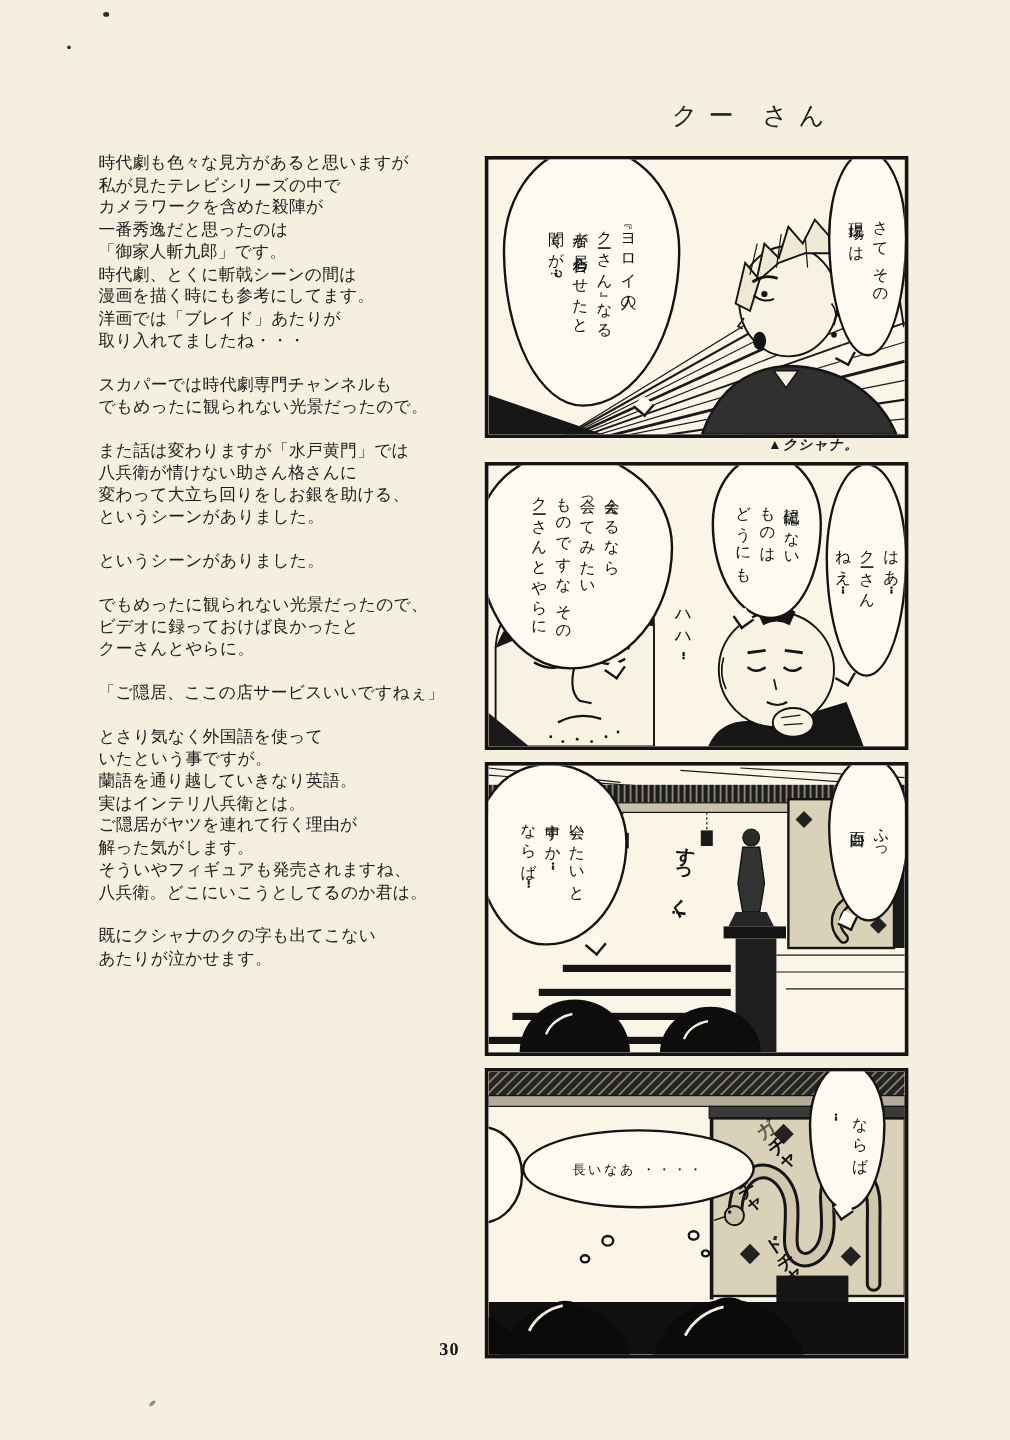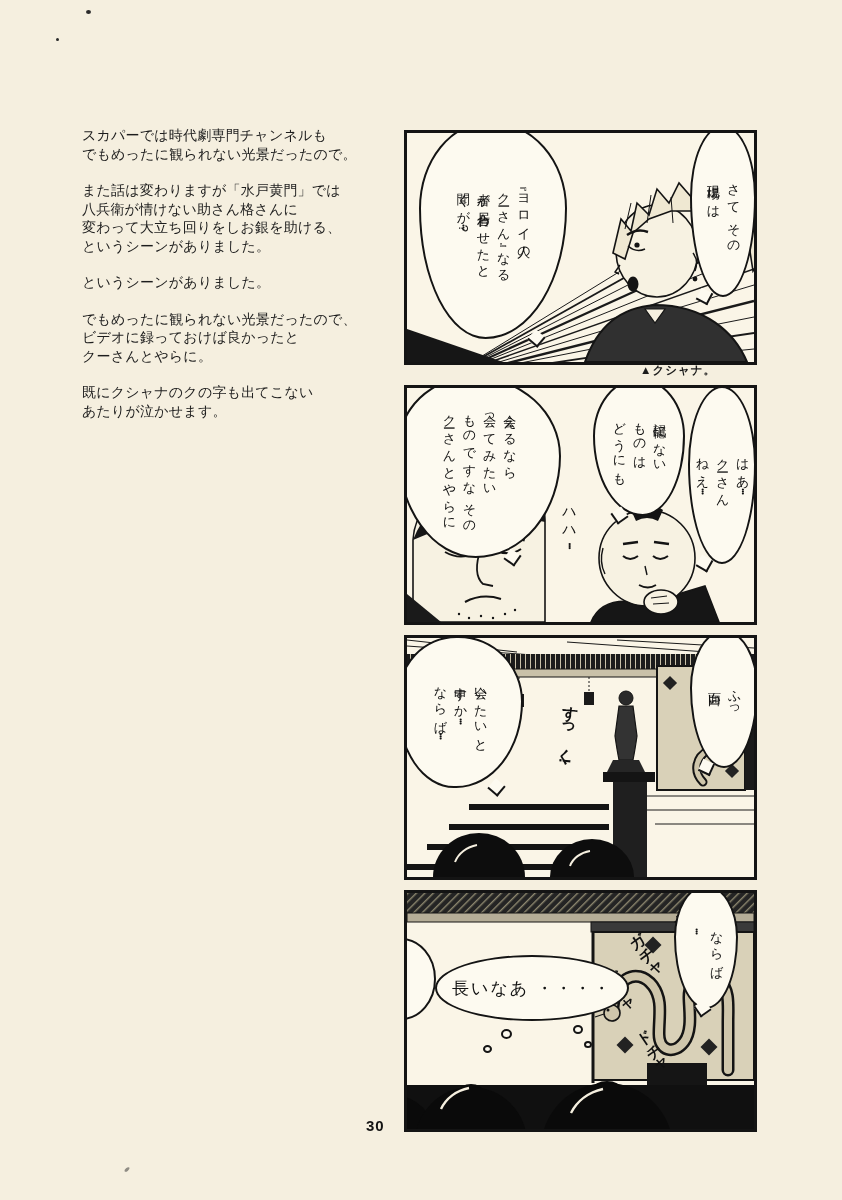--- a/index.html
+++ b/index.html
@@ -20,21 +20,21 @@
 
   
   .strip { position:absolute; left:404px; top:130px; width:353px; height:1004px; }
   .panel { position:absolute; left:0; width:353px; background:#faf5e7;
            border:3px solid #141414; overflow:hidden; }
   #panel1 { top:0;     height:235px; }
   #panel2 { top:255px; height:240px; }
   #panel3 { top:505px; height:245px; }
   #panel4 { top:760px; height:242px; }
   .panel-caption { position:absolute; top:233px; left:0; width:312px; text-align:right;
-                   font-size:11.5px; font-weight:bold; color:#1b1b1b; letter-spacing:1px; }
+                   font-size:11.5px; font-weight:bold; color:#1b1b1b; letter-spacing:1px;font-style:italic; }
 
   .art { position:absolute; inset:0; width:100%; height:100%; z-index:1; }
 
   .bubble { position:absolute; background:#fdfaf0; border:2px solid #141414;
             display:flex; align-items:center; justify-content:center; z-index:3; }
   .vtext { writing-mode:vertical-rl; text-orientation:mixed; white-space:pre-line;
            font-size:13px; line-height:1.55; letter-spacing:2px; color:#111; text-align:start; }
   .tail { position:absolute; width:13px; height:13px; background:#fdfaf0;
           border-right:2px solid #141414; border-bottom:2px solid #141414; z-index:2; }
 
@@ -67,61 +67,80 @@
   .b-p3-left .tail { right:18px; bottom:-8px; transform:rotate(40deg); }
   .b-p3-right { right:-4px; top:-8px; width:68px; height:138px;
                 border-radius:50% 50% 50% 50% / 42% 42% 58% 58%; }
   .b-p3-right .tail { left:8px; bottom:-8px; transform:rotate(25deg); }
   .sfx-stand { left:150px; top:56px; font-size:16px; transform:rotate(7deg); letter-spacing:3px; }
 
   
   .b-p4-top { right:16px; top:-8px; width:64px; height:124px;
               border-radius:50% 50% 50% 50% / 42% 42% 58% 58%; }
   .b-p4-top .tail { left:20px; bottom:-8px; transform:rotate(55deg); }
-  .thought { position:absolute; left:28px; top:62px; width:194px; height:66px;
+  .thought { position:absolute; left:28px; top:48px; width:194px; height:66px;
              background:#fdfaf0; border:2px solid #141414; border-radius:50%;
              display:flex; align-items:center; justify-content:center; z-index:3;
-             font-size:17px; letter-spacing:2px; color:#111; }
+             font-size:11px; letter-spacing:2px; color:#111; }
   .tdot { position:absolute; background:#fdfaf0; border:2px solid #141414; border-radius:50%; z-index:3; }
   .tdot1 { left:94px;  top:136px; width:11px; height:10px; }
   .tdot2 { left:76px;  top:152px; width:9px;  height:8px; }
   .tdot3 { left:166px; top:132px; width:10px; height:9px; }
   .tdot4 { left:177px; top:148px; width:8px;  height:7px; }
   .sfx-g1 { left:268px; top:6px;   font-size:16px; transform:rotate(-38deg); }
   .sfx-g2 { left:224px; top:28px;  font-size:16px; transform:rotate(-36deg); }
   .sfx-g3 { left:200px; top:66px;  font-size:15px; transform:rotate(-30deg); }
   .sfx-g4 { left:232px; top:126px; font-size:15px; transform:rotate(-34deg); }
 
   .page-number { position:absolute; left:366px; top:1117px; font-size:15px;
-                 font-weight:bold; color:#141414; letter-spacing:1px; }
+                 font-weight:bold; color:#141414; letter-spacing:1px;font-family:Liberation Serif, serif; }
 </style>
 </head>
 <body>
 
 <div class="page">
 
   <div class="speck" style="left:86px; top:10px; width:5px; height:4px;"></div>
   <div class="speck" style="left:56px; top:38px; width:3px; height:3px;"></div>
   <div class="speck" style="left:124px; top:1168px; width:6px; height:3px; transform:rotate(-40deg); opacity:.5;"></div>
 
   <div class="essay">
+      <p>時代劇も色々な見方があると思いますが
+私が見たテレビシリーズの中で
+カメラワークを含めた殺陣が
+一番秀逸だと思ったのは
+「御家人斬九郎」です。
+時代劇、とくに斬戟シーンの間は
+漫画を描く時にも参考にしてます。
+洋画では「ブレイド」あたりが
+取り入れてましたね・・・</p>
       <p>スカパーでは時代劇専門チャンネルも
 でもめったに観られない光景だったので。</p>
       <p>また話は変わりますが「水戸黄門」では
 八兵衛が情けない助さん格さんに
 変わって大立ち回りをしお銀を助ける、
 というシーンがありました。</p>
       <p>というシーンがありました。</p>
       <p>でもめったに観られない光景だったので、
 ビデオに録っておけば良かったと
 クーさんとやらに。</p>
+      <p>「ご隠居、ここの店サービスいいですねぇ」</p>
+      <p>とさり気なく外国語を使って
+いたという事ですが。
+蘭語を通り越していきなり英語。
+実はインテリ八兵衛とは。
+ご隠居がヤツを連れて行く理由が
+解った気がします。
+そういやフィギュアも発売されますね、
+八兵衛。どこにいこうとしてるのか君は。</p>
       <p>既にクシャナのクの字も出てこない
 あたりが泣かせます。</p>
     </div>
 
+  <div class="strip-title">クー さん</div>
 
   <div class="strip">
 
     <div class="panel" id="panel1">
       <svg class="art" viewBox="0 0 347 229" preserveAspectRatio="none">
 
         <g stroke="#1a1a1a">
           <line x1="28" y1="252" x2="347" y2="56" stroke-width="1"></line>
           <line x1="26" y1="252" x2="347" y2="72" stroke-width="1.8"></line>
           <line x1="24" y1="252" x2="347" y2="88" stroke-width="1"></line>

